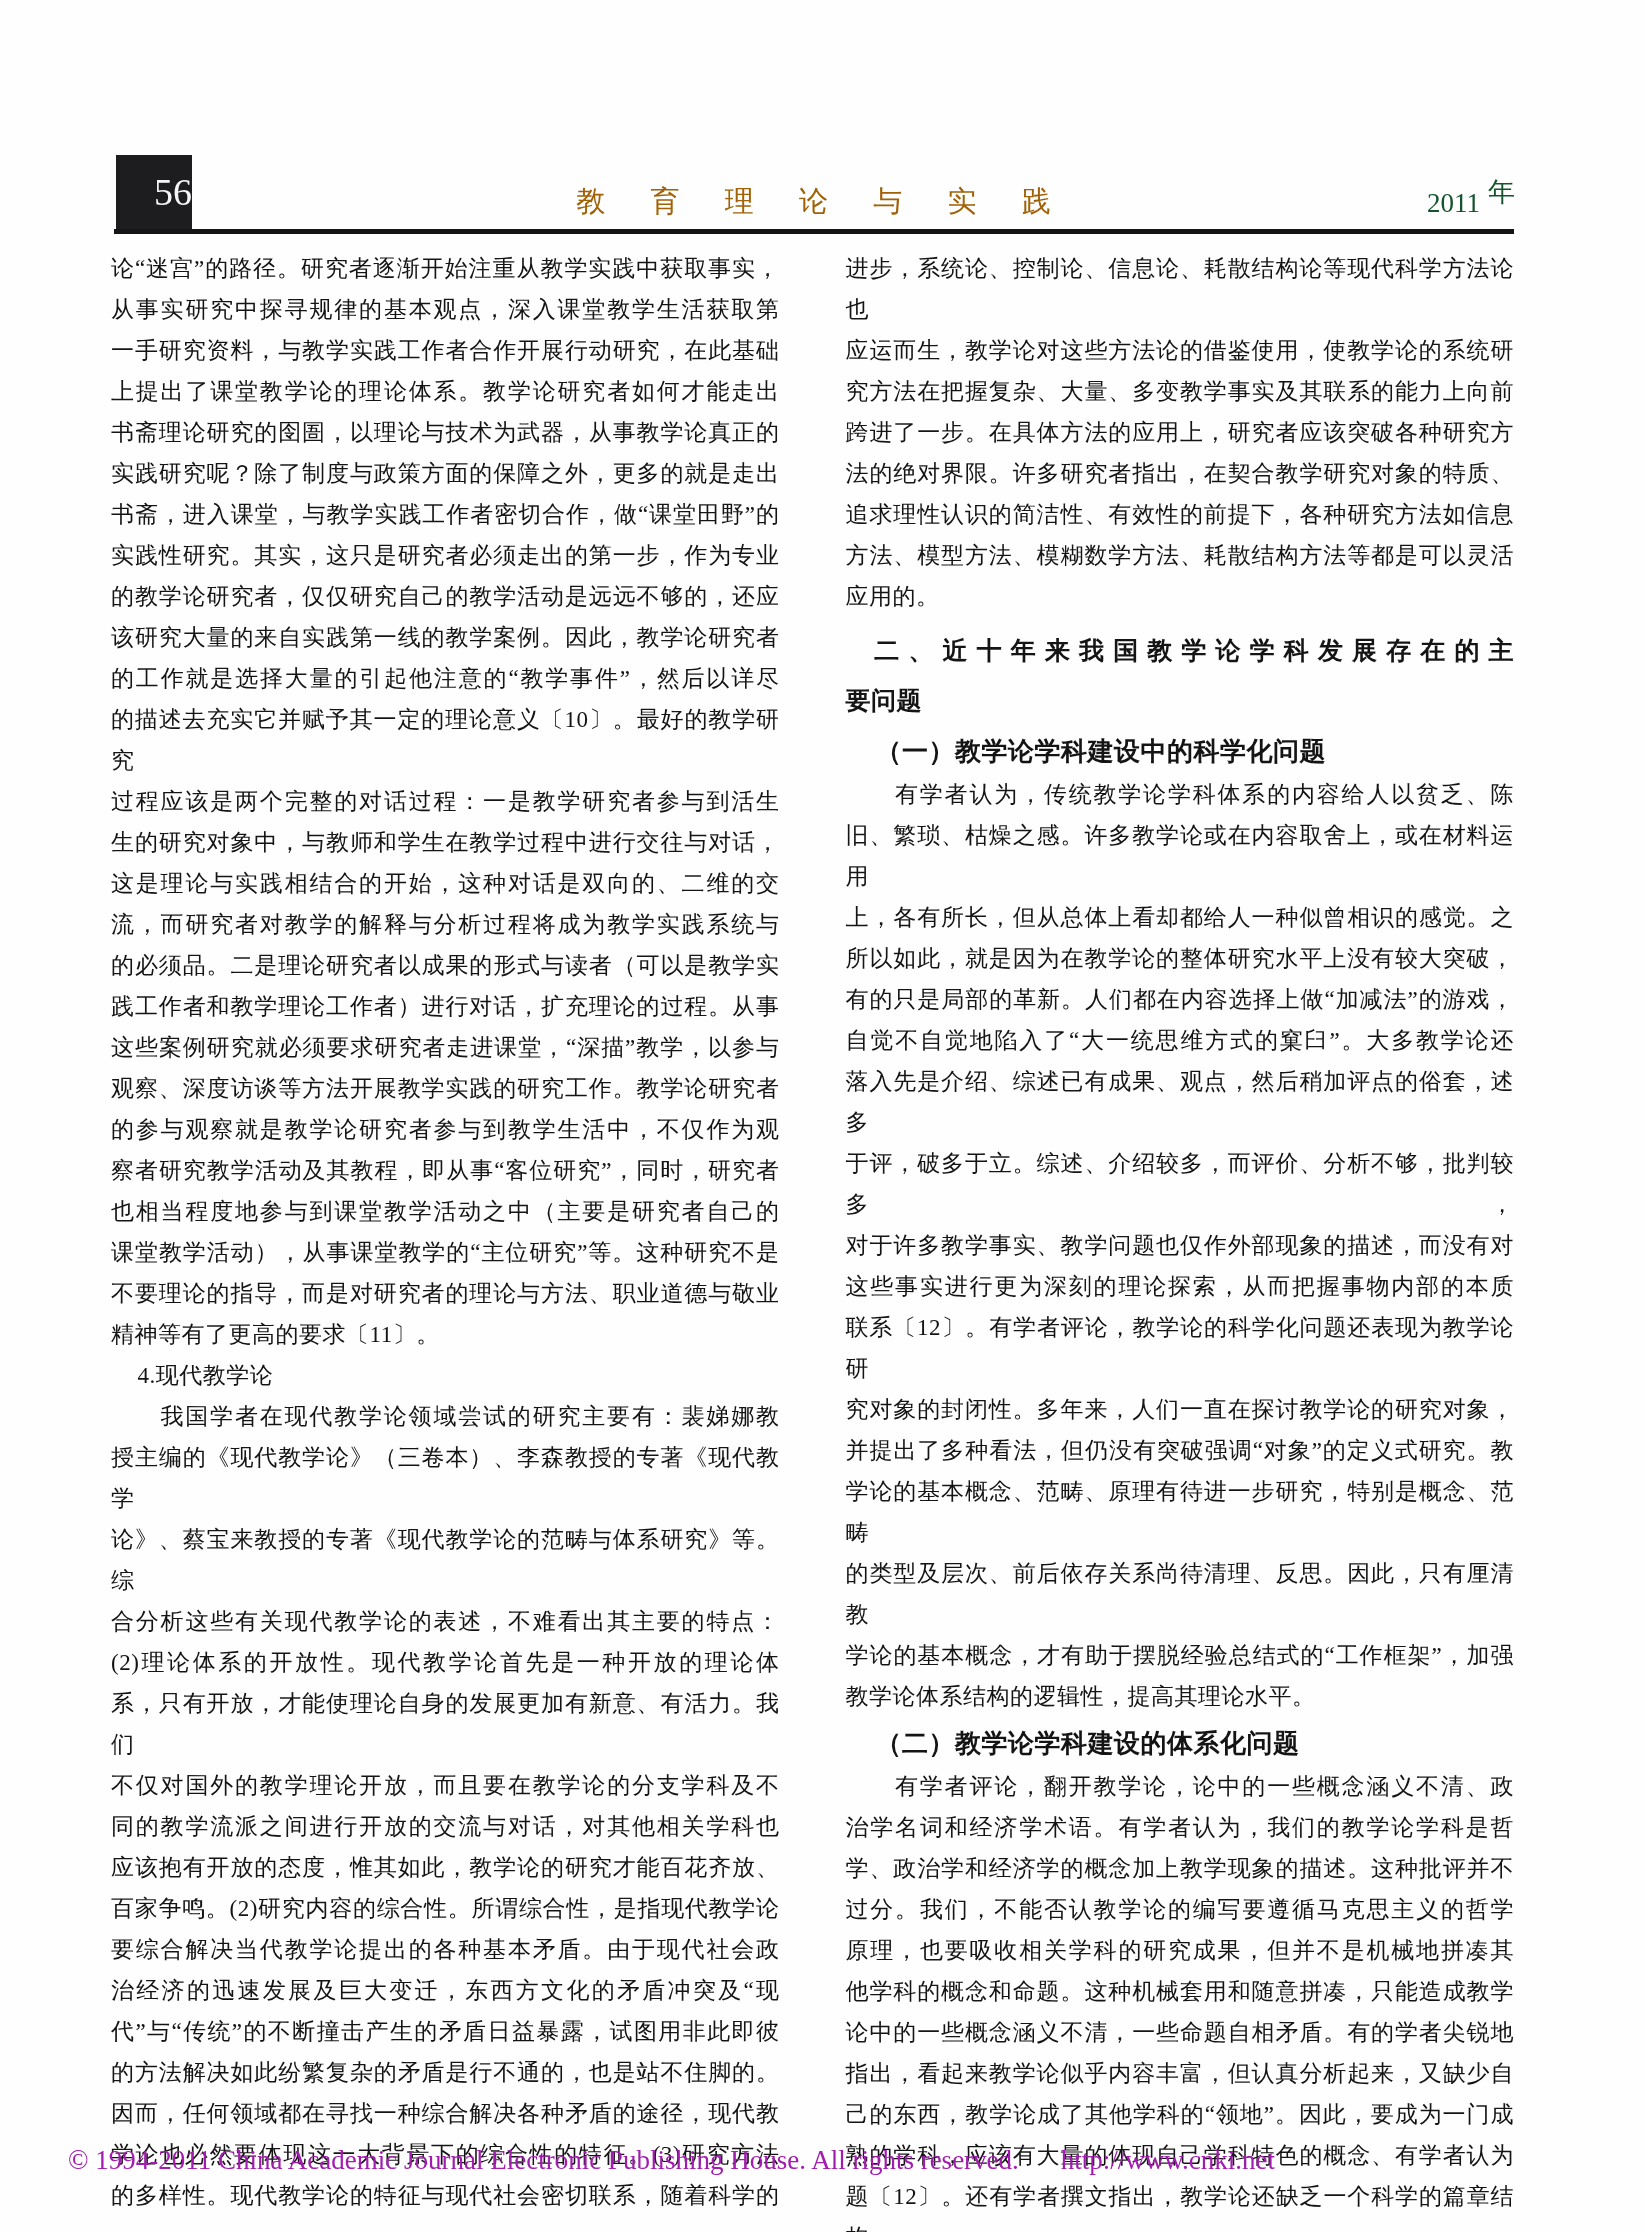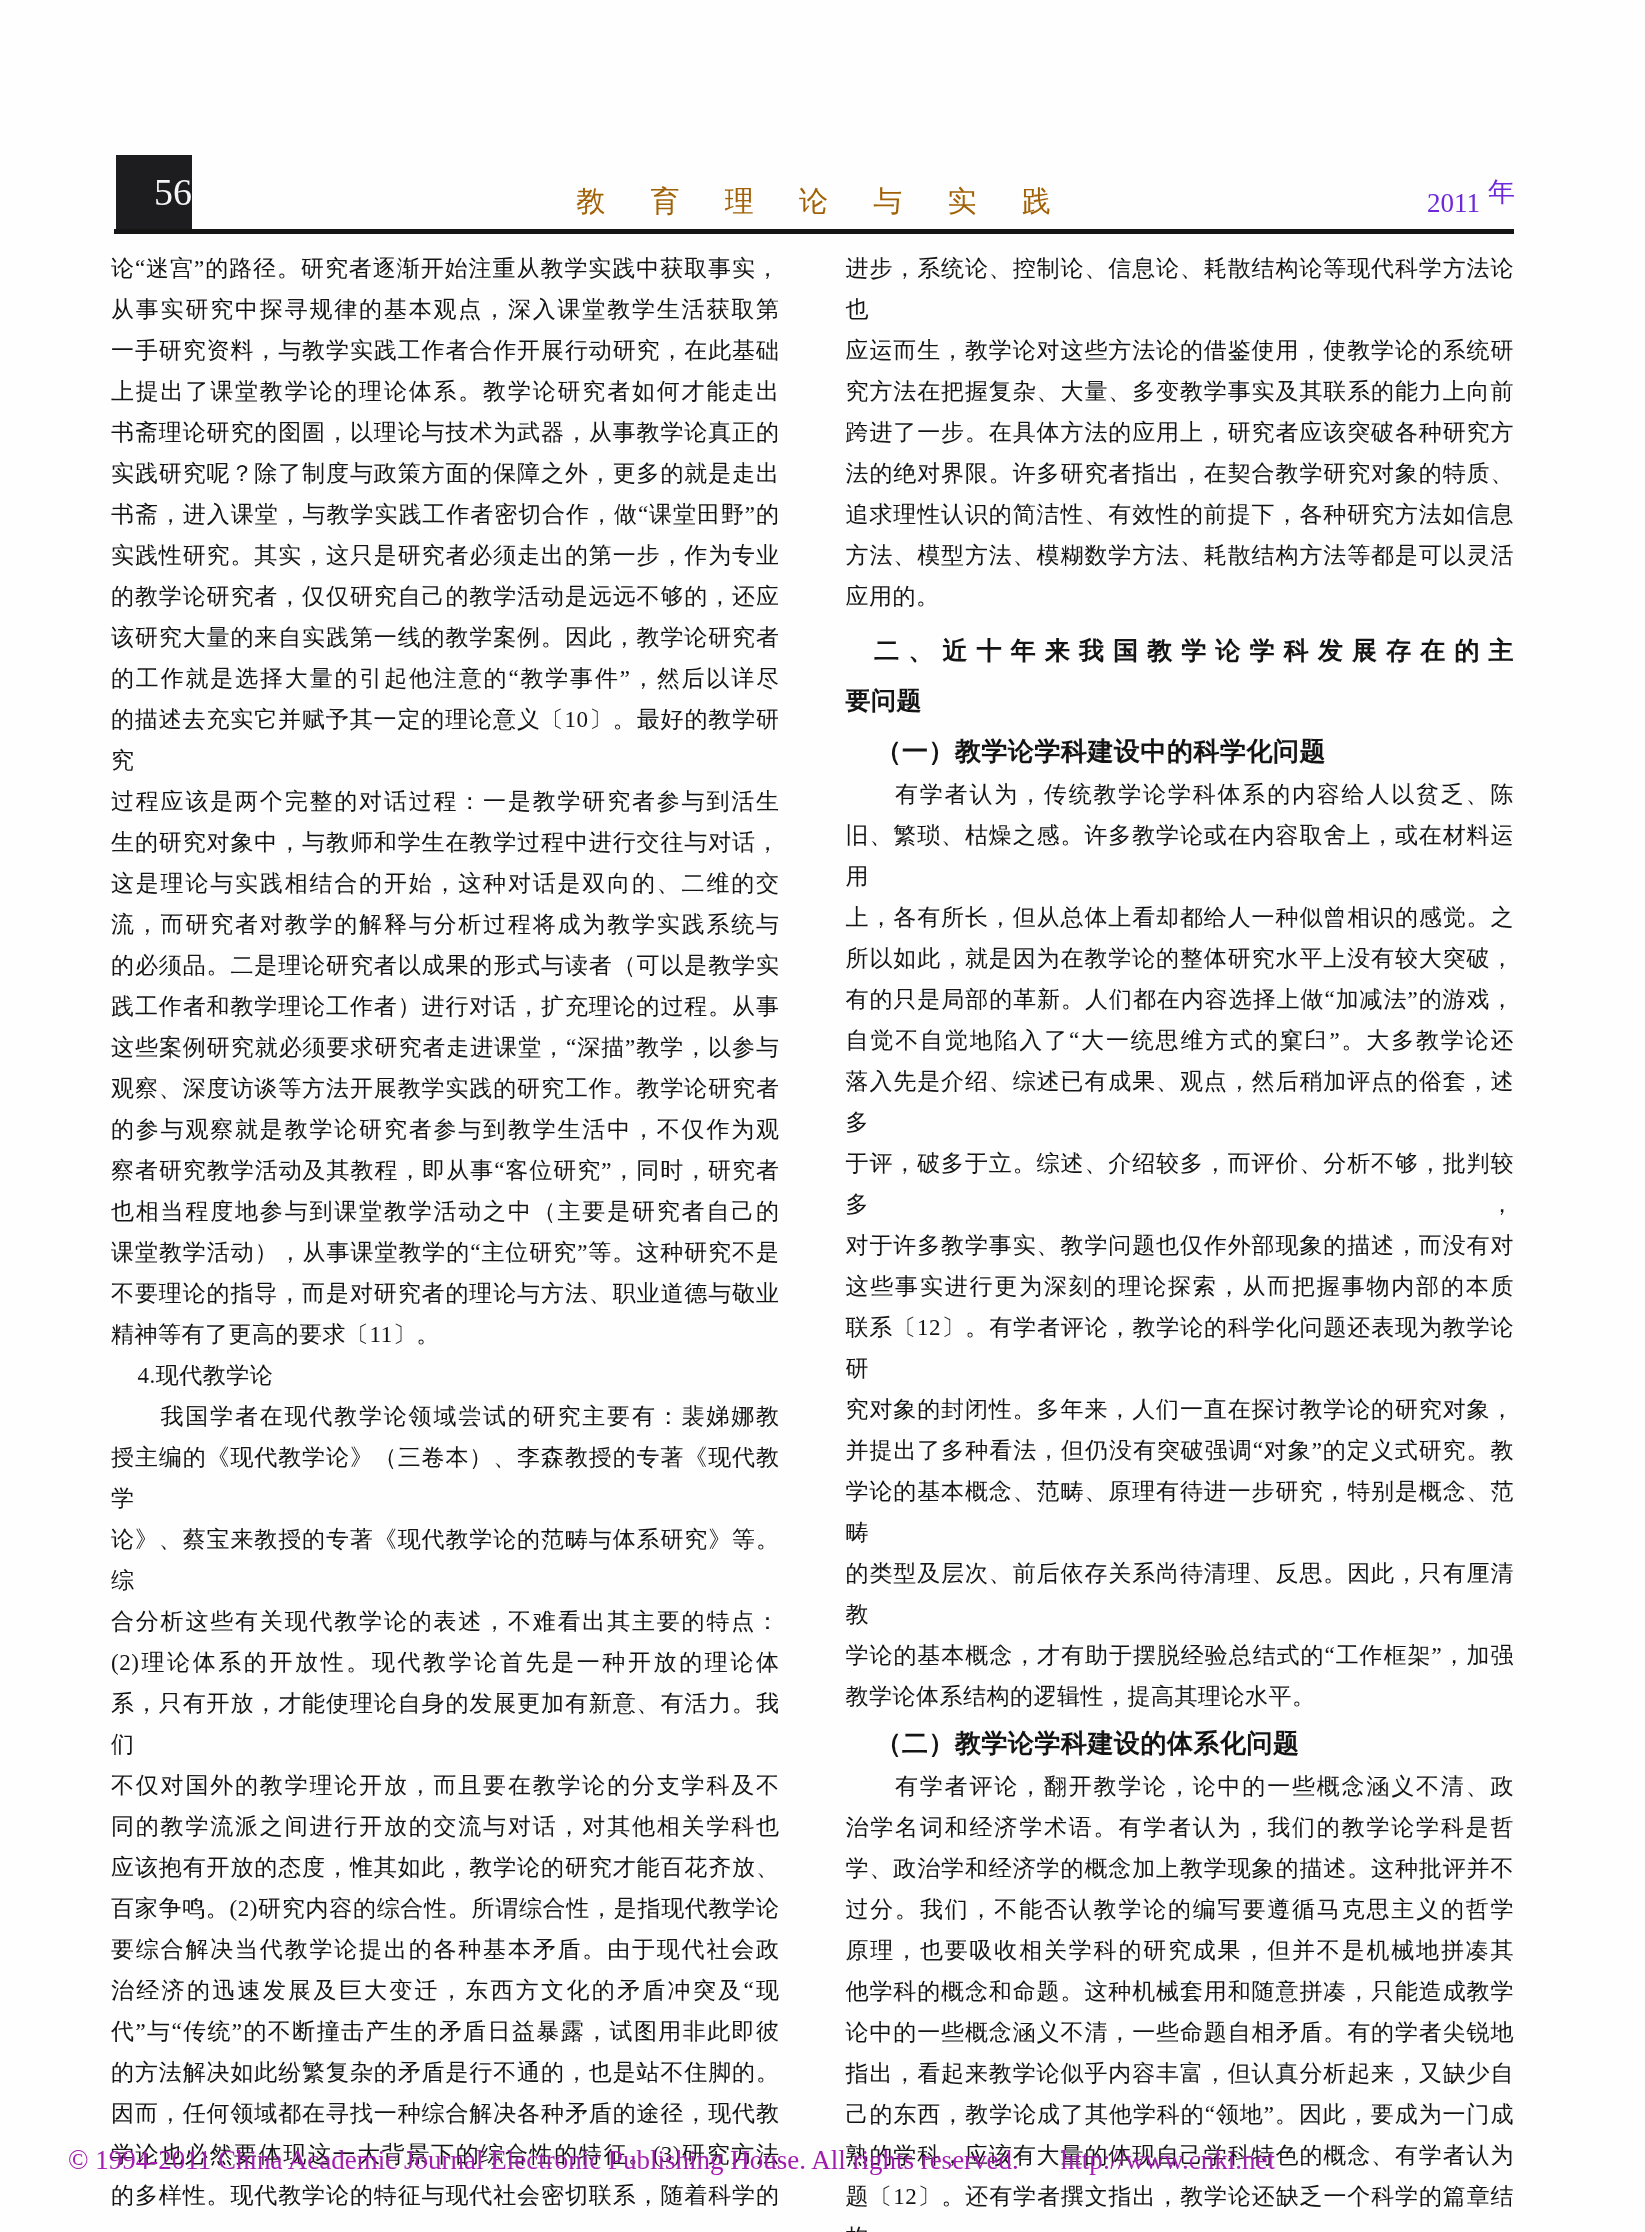--- a/index.html
+++ b/index.html
@@ -17,21 +17,21 @@
     background:#1d1d1f;color:#f5f5f5;
     display:flex;align-items:center;justify-content:flex-end;
     font-size:38px;
   }
   .journal-title{
     position:absolute;left:0;top:182px;width:1646px;
     text-align:center;font-size:29px;letter-spacing:19px;
     color:#a16207;
   }
   .year-wrap{
-    position:absolute;top:185px;right:131px;font-size:27px;color:#6d28d9;
+    position:absolute;top:185px;right:131px;font-size:27px;color:#14532d;
     white-space:nowrap;
   }
   .year-suffix{display:inline-block;transform:translateY(-11px);margin-left:8px;}
   .header-rule{
     position:absolute;left:114px;top:229px;width:1400px;height:5px;
     background:#151515;
   }
   
   .columns{
     position:absolute;left:111px;top:248px;width:1403px;

